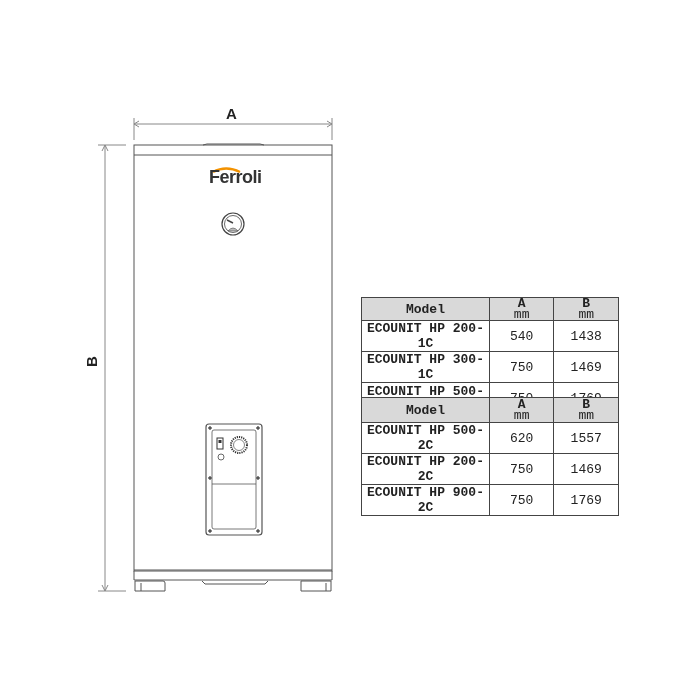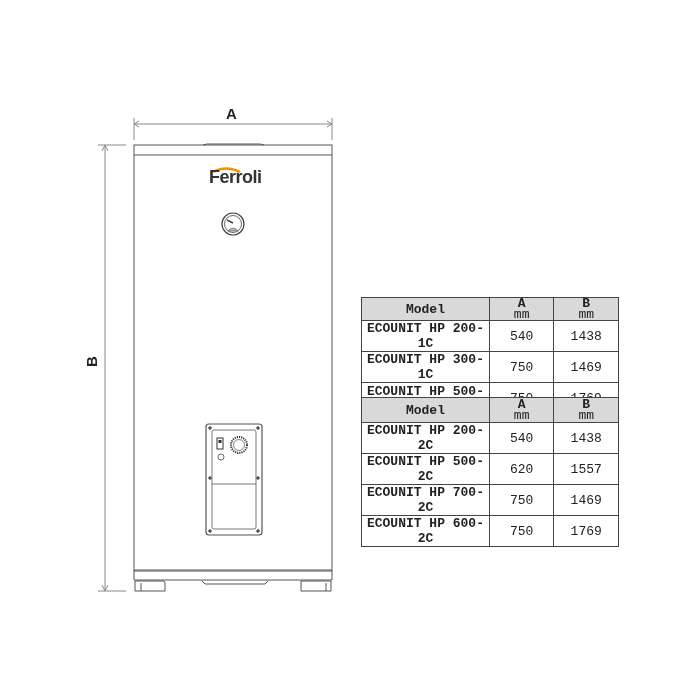--- a/index.html
+++ b/index.html
@@ -126,33 +126,28 @@
     <th style="width:56px;">
           <span class="hdr-line">A</span>
           <span class="hdr-line" style="font-weight:normal">mm</span>
         </th>
     <th style="width:56px;">
           <span class="hdr-line">B</span>
           <span class="hdr-line" style="font-weight:normal">mm</span>
         </th>
   </tr>
   <tr style="height:13px;">
-    <td class="model">ECOUNIT HP 200-2C</td>
-    <td class="num">540</td>
-    <td class="num">1438</td>
-  </tr>
-  <tr style="height:13px;">
     <td class="model">ECOUNIT HP 500-2C</td>
     <td class="num">620</td>
     <td class="num">1557</td>
   </tr>
   <tr style="height:14px;">
-    <td class="model">ECOUNIT HP 700-2C</td>
+    <td class="model">ECOUNIT HP 200-2C</td>
     <td class="num">750</td>
     <td class="num">1469</td>
   </tr>
   <tr style="height:16px;">
-    <td class="model">ECOUNIT HP 600-2C</td>
+    <td class="model">ECOUNIT HP 900-2C</td>
     <td class="num">750</td>
     <td class="num">1769</td>
   </tr>
 </tbody>
   </table>
 
 </body></html>

